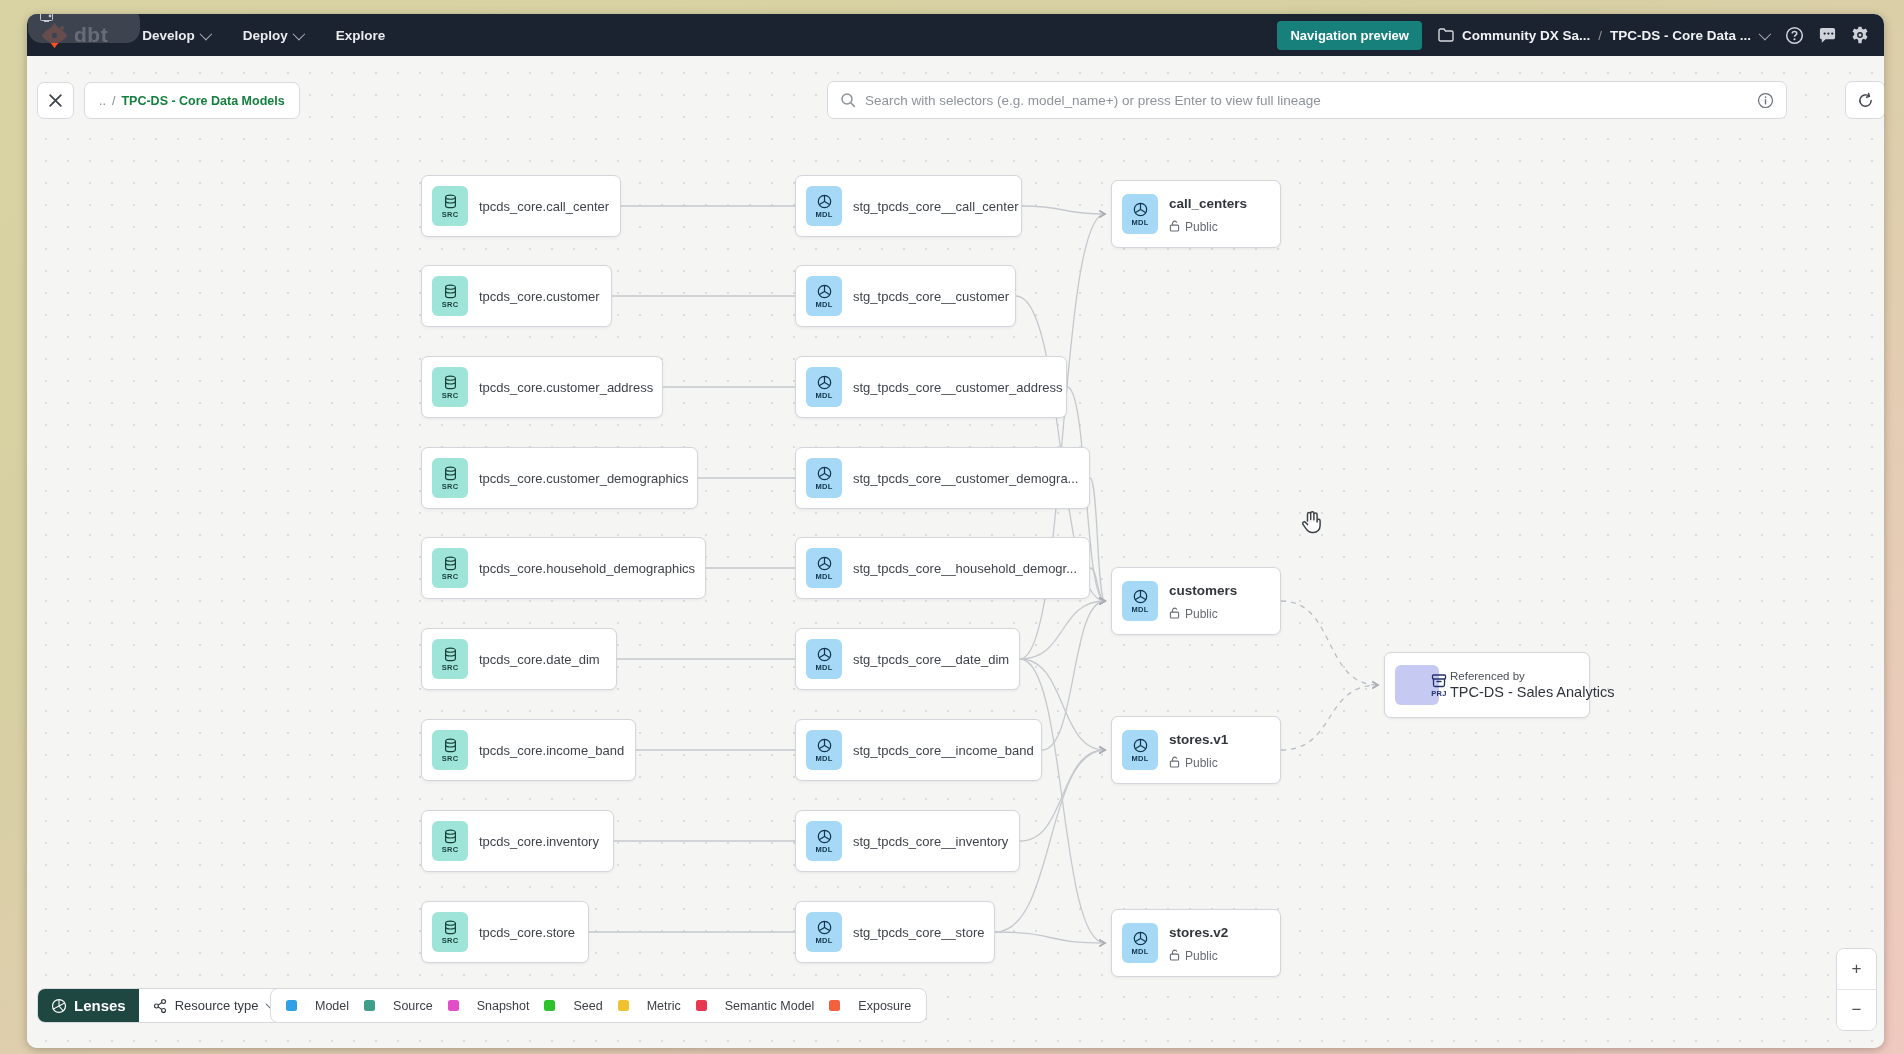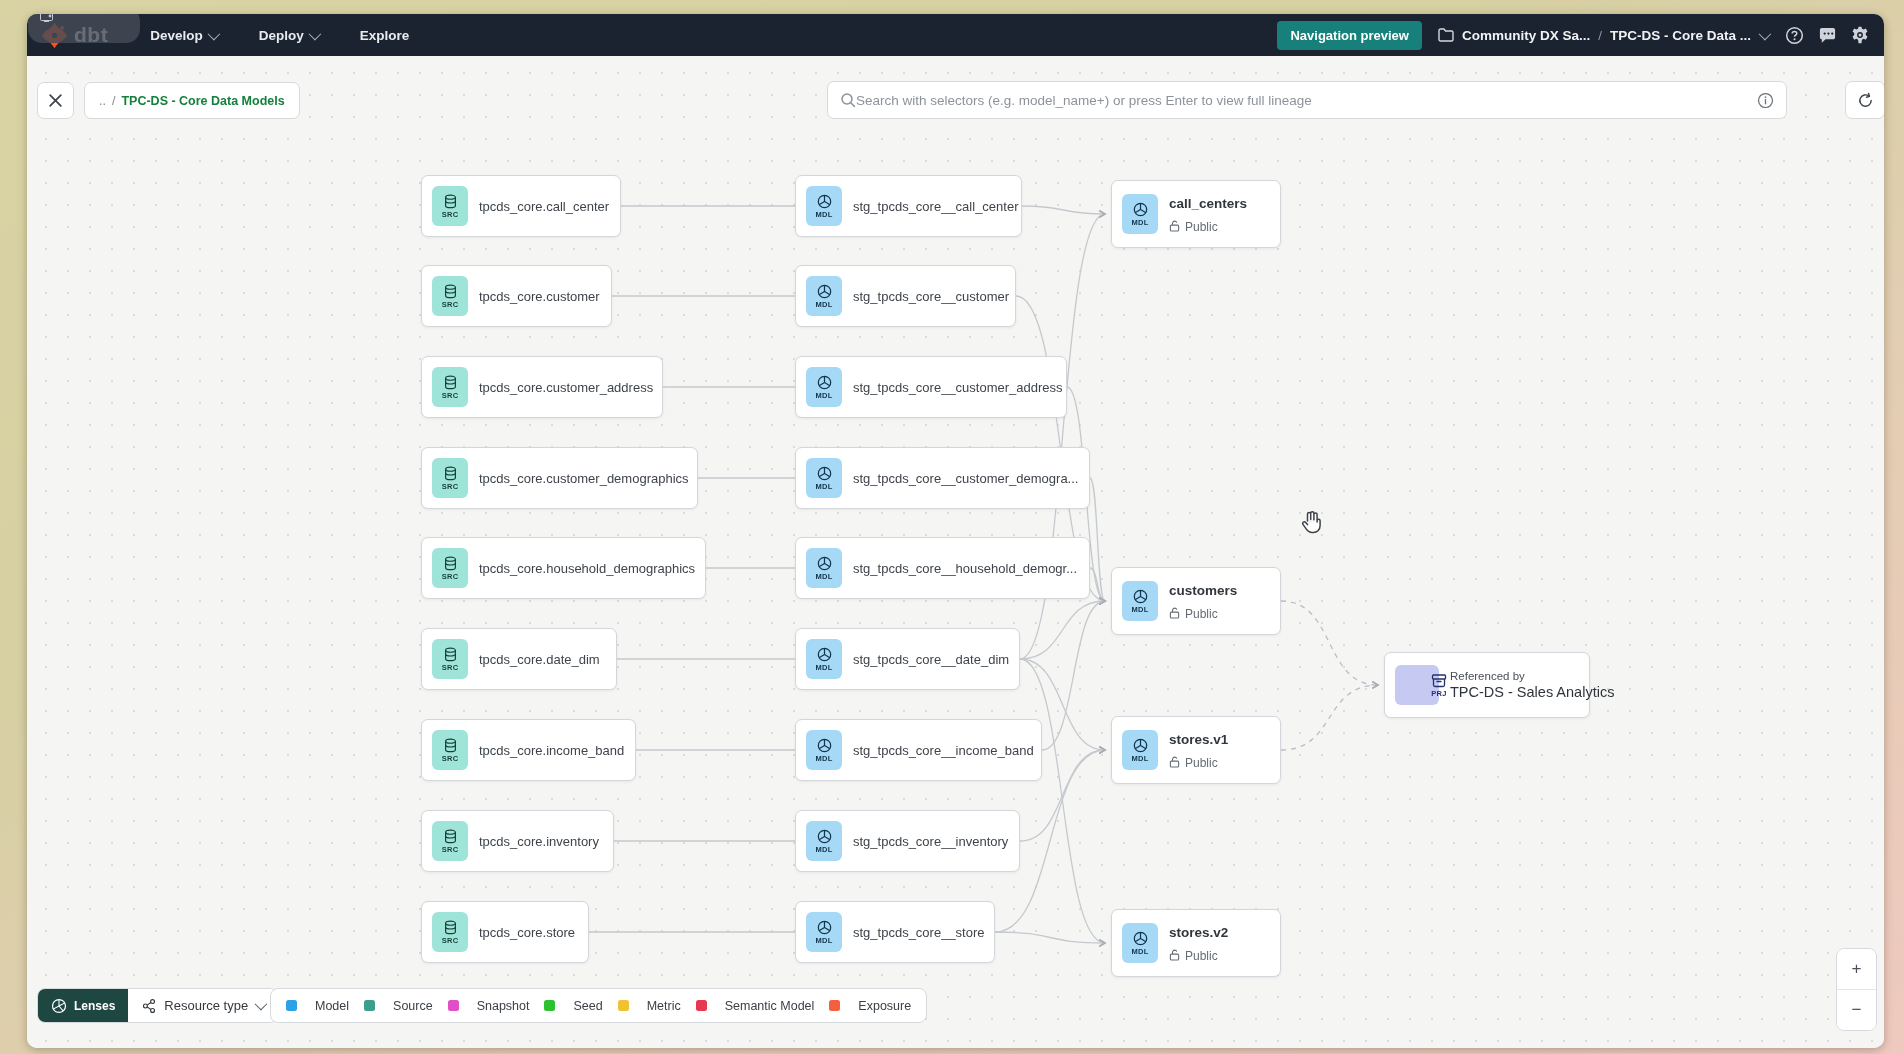--- a/index.html
+++ b/index.html
@@ -15,41 +15,41 @@
   }
   
   .nav {
     position:absolute; left:0; top:0; right:0; height:42px;
     background:#1b2230; display:flex; align-items:center; padding:0 14px;
     z-index:30; color:#e9ebee;
   }
   .logo { display:flex; align-items:center; gap:6px; margin-right:34px; }
   .logo-word { color:#fff; font-size:21px; font-weight:700; letter-spacing:.5px; }
   .nav-menu { display:flex; align-items:center; gap:34px; }
-  .nav-item { display:flex; align-items:center; gap:5px; font-size:13.5px; font-weight:700; color:#e9ebee; cursor:pointer;margin-left:8px; }
+  .nav-item { display:flex; align-items:center; gap:5px; font-size:13.5px; font-weight:700; color:#e9ebee; cursor:pointer; }
   .chev { width:9px; height:9px; border-right:1.5px solid #aeb3bb; border-bottom:1.5px solid #aeb3bb; transform:rotate(45deg) translateY(-2px); }
   .nav-right { margin-left:auto; display:flex; align-items:center; gap:16px; }
   .nav-preview-btn { background:#17807a; color:#fff; font-size:13px; font-weight:700; padding:7px 13px; border-radius:4px; border:none; cursor:pointer; }
   .nav-crumb { display:flex; align-items:center; gap:8px; font-size:13.5px; font-weight:700; color:#f0f2f4; }
   .nav-crumb .sep { color:#8e949e; font-weight:400; }
   .nav-icons { display:flex; align-items:center; gap:13px; }
   .nav-icon { width:20px; height:20px; display:flex; align-items:center; justify-content:center; cursor:pointer; color:#cfd3d9; }
   .share-pill {
     position:absolute; left:1px; top:-7px; width:112px; height:36px; z-index:40;
     background:rgba(70,76,88,.82); border-radius:14px; display:flex; align-items:flex-start; padding:5px 0 0 12px;
   }
   
   .tool-btn { position:absolute; z-index:20; background:#fff; border:1px solid #d7dadd; border-radius:7px;
     display:flex; align-items:center; justify-content:center; cursor:pointer; color:#3c4248; }
   #close-btn { left:10px; top:68px; width:37px; height:37px; font-size:17px; }
   #crumb-chip { left:57px; top:68px; height:37px; padding:0 14px; gap:6px; font-size:12.5px; }
   #crumb-chip .dots { color:#85898f; }
   #crumb-chip .main { font-weight:700; color:#15803d; }
   #search-wrap { position:absolute; z-index:20; left:800px; top:67px; width:960px; height:38px;
-    background:#fff; border:1px solid #d7dadd; border-radius:7px; display:flex; align-items:center; padding:0 12px; }
+    background:#fff; border:1px solid #d7dadd; border-radius:7px; display:flex; align-items:center; padding:0 12px; gap:9px; }
   #search-input { flex:1; border:none; outline:none; font-size:13.5px; color:#3c4248; font-family:"Liberation Sans",sans-serif; background:transparent; }
   #search-input::placeholder { color:#8d939b; }
   #refresh-btn { left:1818px; top:67px; width:40px; height:38px; }
   
   #canvas {
     position:absolute; left:0; top:42px; right:0; bottom:0;
     background-color:#f5f5f4;
     background-image:radial-gradient(#dadbdc 1.1px, transparent 1.1px);
     background-size:22px 22px; background-position:8px 6px;
   }
@@ -67,21 +67,21 @@
   .badge-mdl { background:#a5d9f6; color:#12344d; }
   .badge-prj { background:#c6caf3; color:#23306b;padding-left:44px; }
   .node-label { font-size:13px; color:#3e444b; font-weight:500; white-space:nowrap; }
   .node-title { font-size:13.5px; color:#31363d; font-weight:700; white-space:nowrap; }
   .node-sub { display:flex; align-items:center; gap:5px; font-size:12px; color:#666c74; margin-top:8px; }
   .node-eyebrow { font-size:11.5px; color:#4a5057; margin-bottom:2px; }
   .prj-name { font-size:14.5px; color:#2f343b; font-weight:500; white-space:nowrap; }
   
   .bottom { position:absolute; z-index:20; }
   #lens-group { left:10px; top:974px; height:35px; display:flex; background:#fff; border:1px solid #d7dadd; border-radius:8px; overflow:hidden; }
-  #lenses-btn { display:flex; align-items:center; gap:7px; background:#1f4742; color:#fff; font-size:12px; font-weight:700; padding:0 13px; cursor:pointer; }
+  #lenses-btn { display:flex; align-items:center; gap:7px; background:#1f4742; color:#fff; font-size:15px; font-weight:700; padding:0 13px; cursor:pointer; }
   #resource-btn { display:flex; align-items:center; gap:7px; color:#34393f; font-size:13px; font-weight:500; padding:0 13px; cursor:pointer; background:#fff; }
   #resource-btn .chev { border-color:#565c63; }
   #legend { left:243px; top:974px; height:35px; display:flex; align-items:center; gap:15px; padding:0 15px;
     background:#fff; border:1px solid #d7dadd; border-radius:8px; }
   .legend-item { display:flex; align-items:center; gap:18px; font-size:12.5px; font-weight:500; color:#3c4147; }
   .legend-swatch { width:11px; height:11px; border-radius:2.5px; }
   #zoom-ctl { left:1809px; top:934px; width:41px; background:#fff; border:1px solid #d7dadd; border-radius:8px; overflow:hidden; display:flex; flex-direction:column; }
   .zoom-btn { height:40px; display:flex; align-items:center; justify-content:center; font-size:17px; color:#4a5057; cursor:pointer; background:#fff; border:none; }
   #zoom-ctl .divider { height:1px; background:#e2e4e7; }
   #cursor-hand { position:absolute; left:1273px; top:496px; z-index:25; pointer-events:none; }

